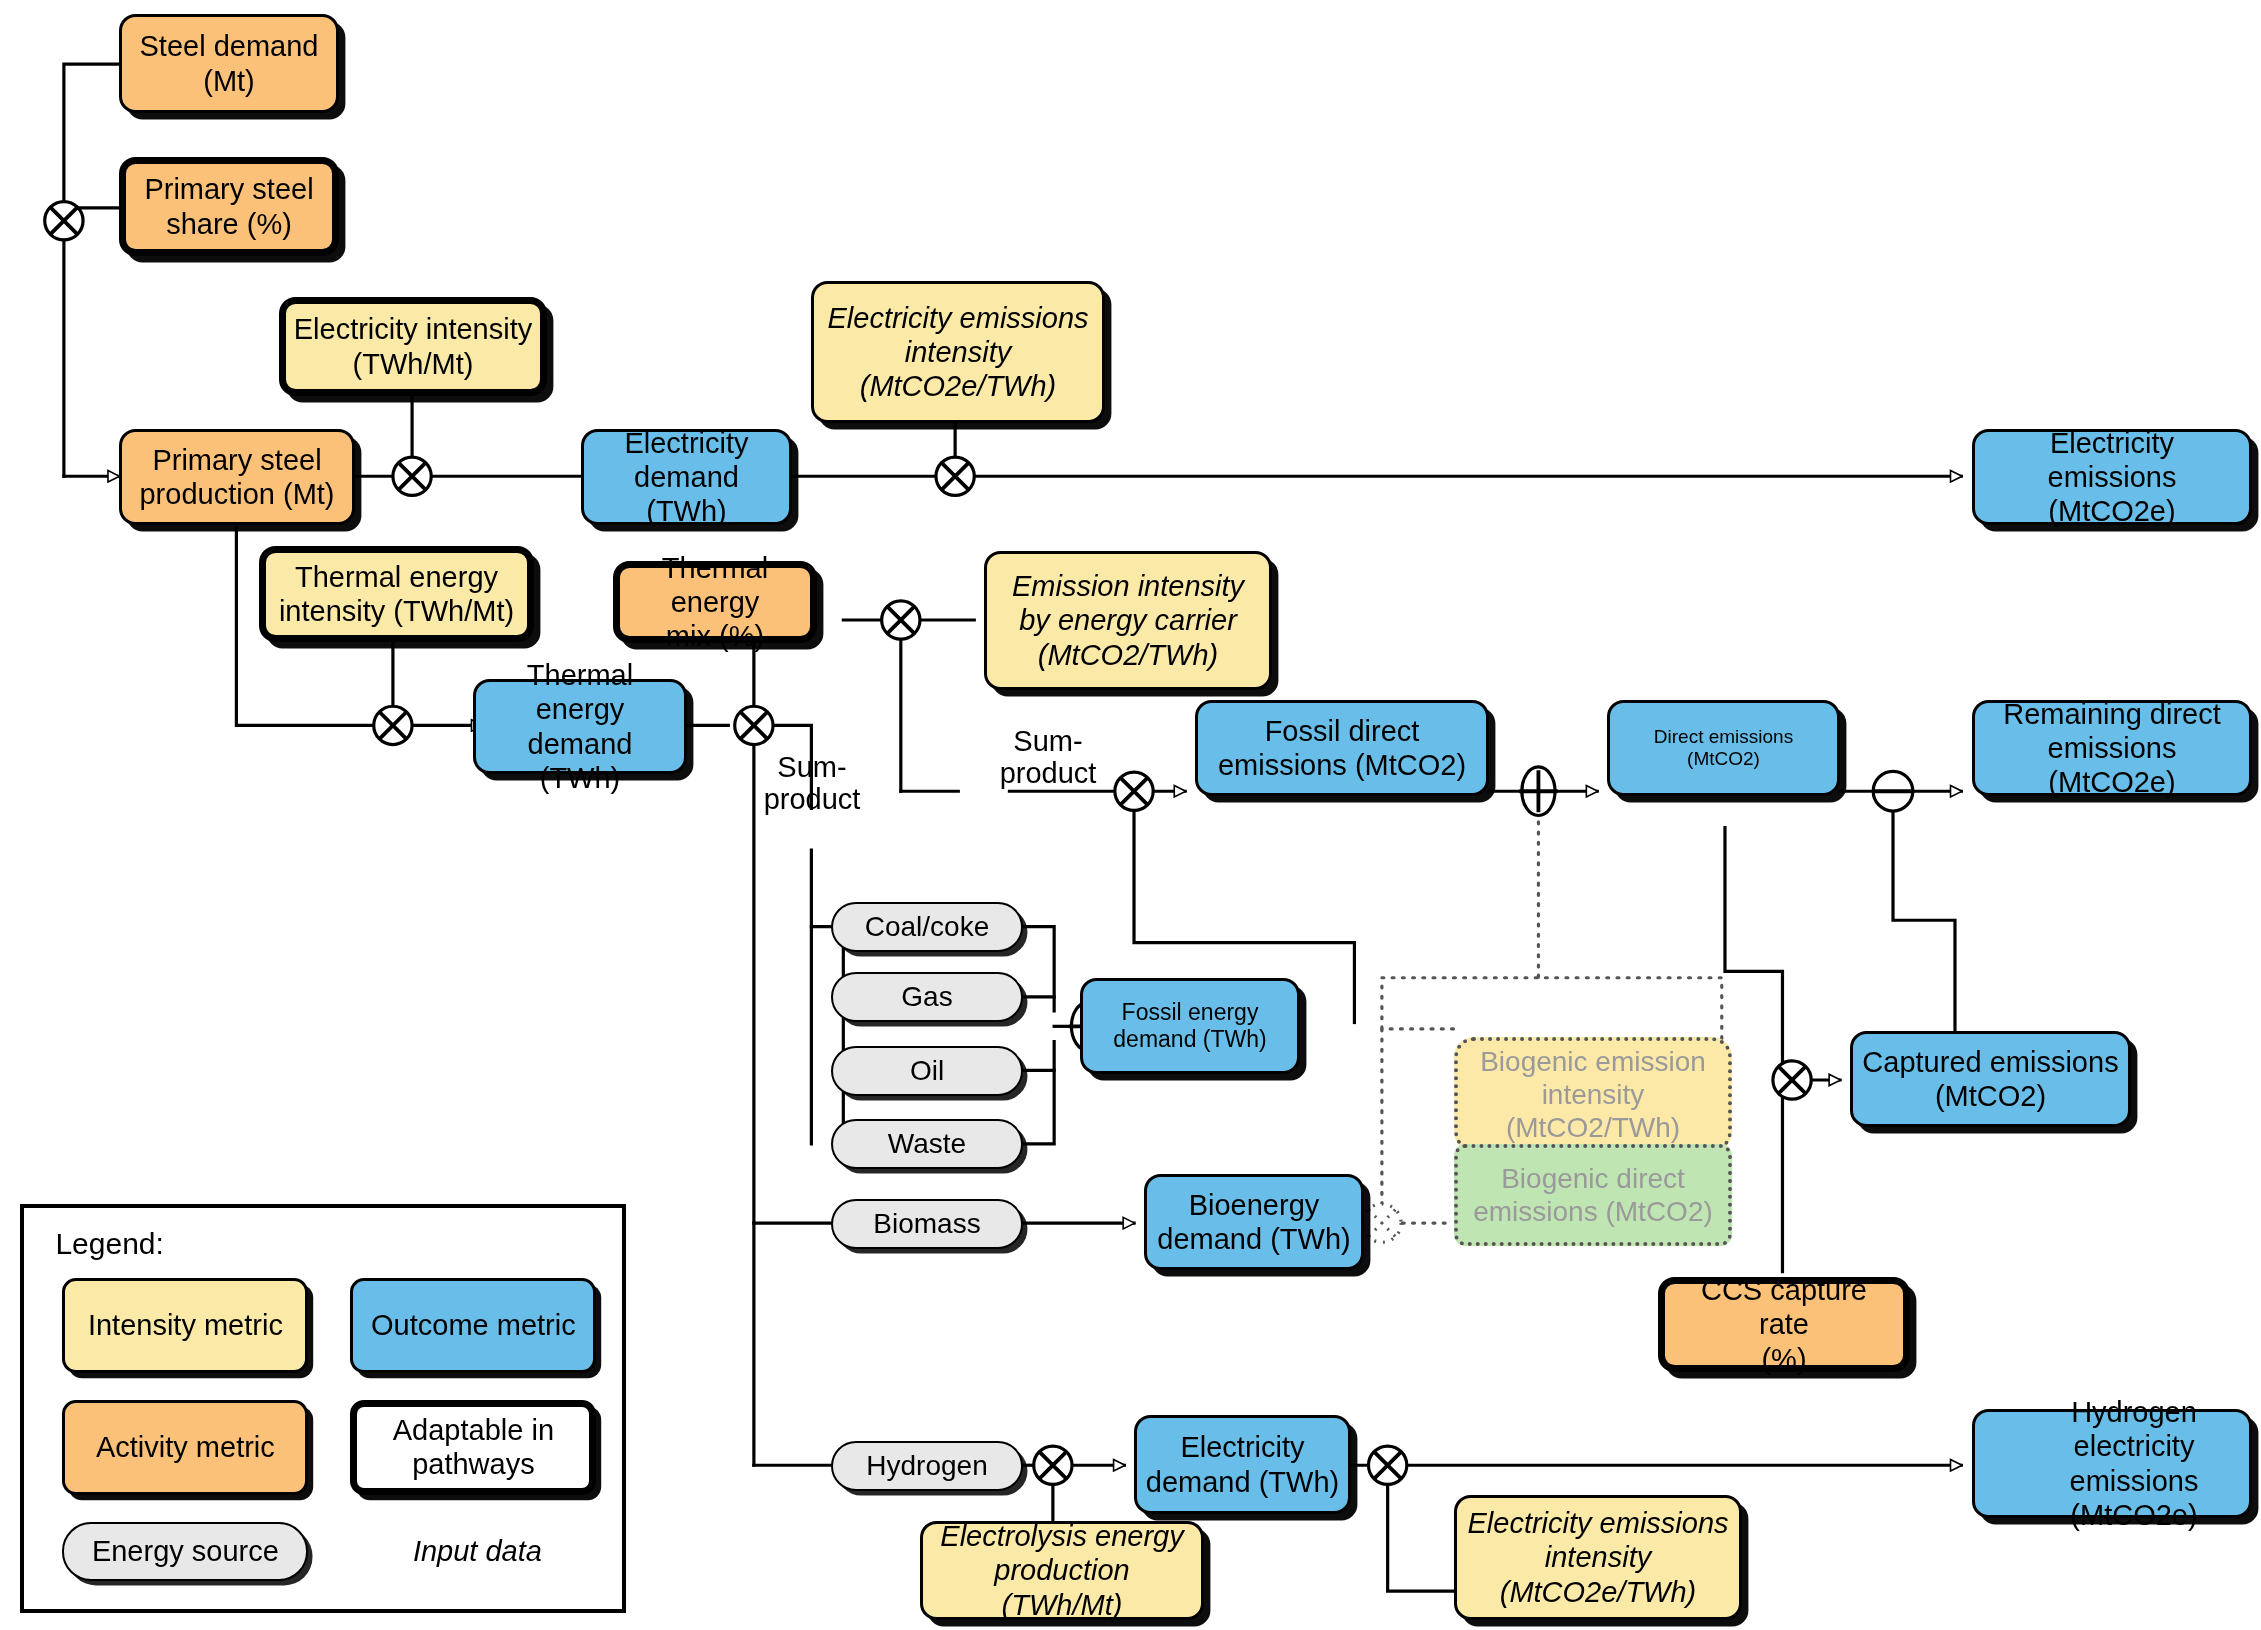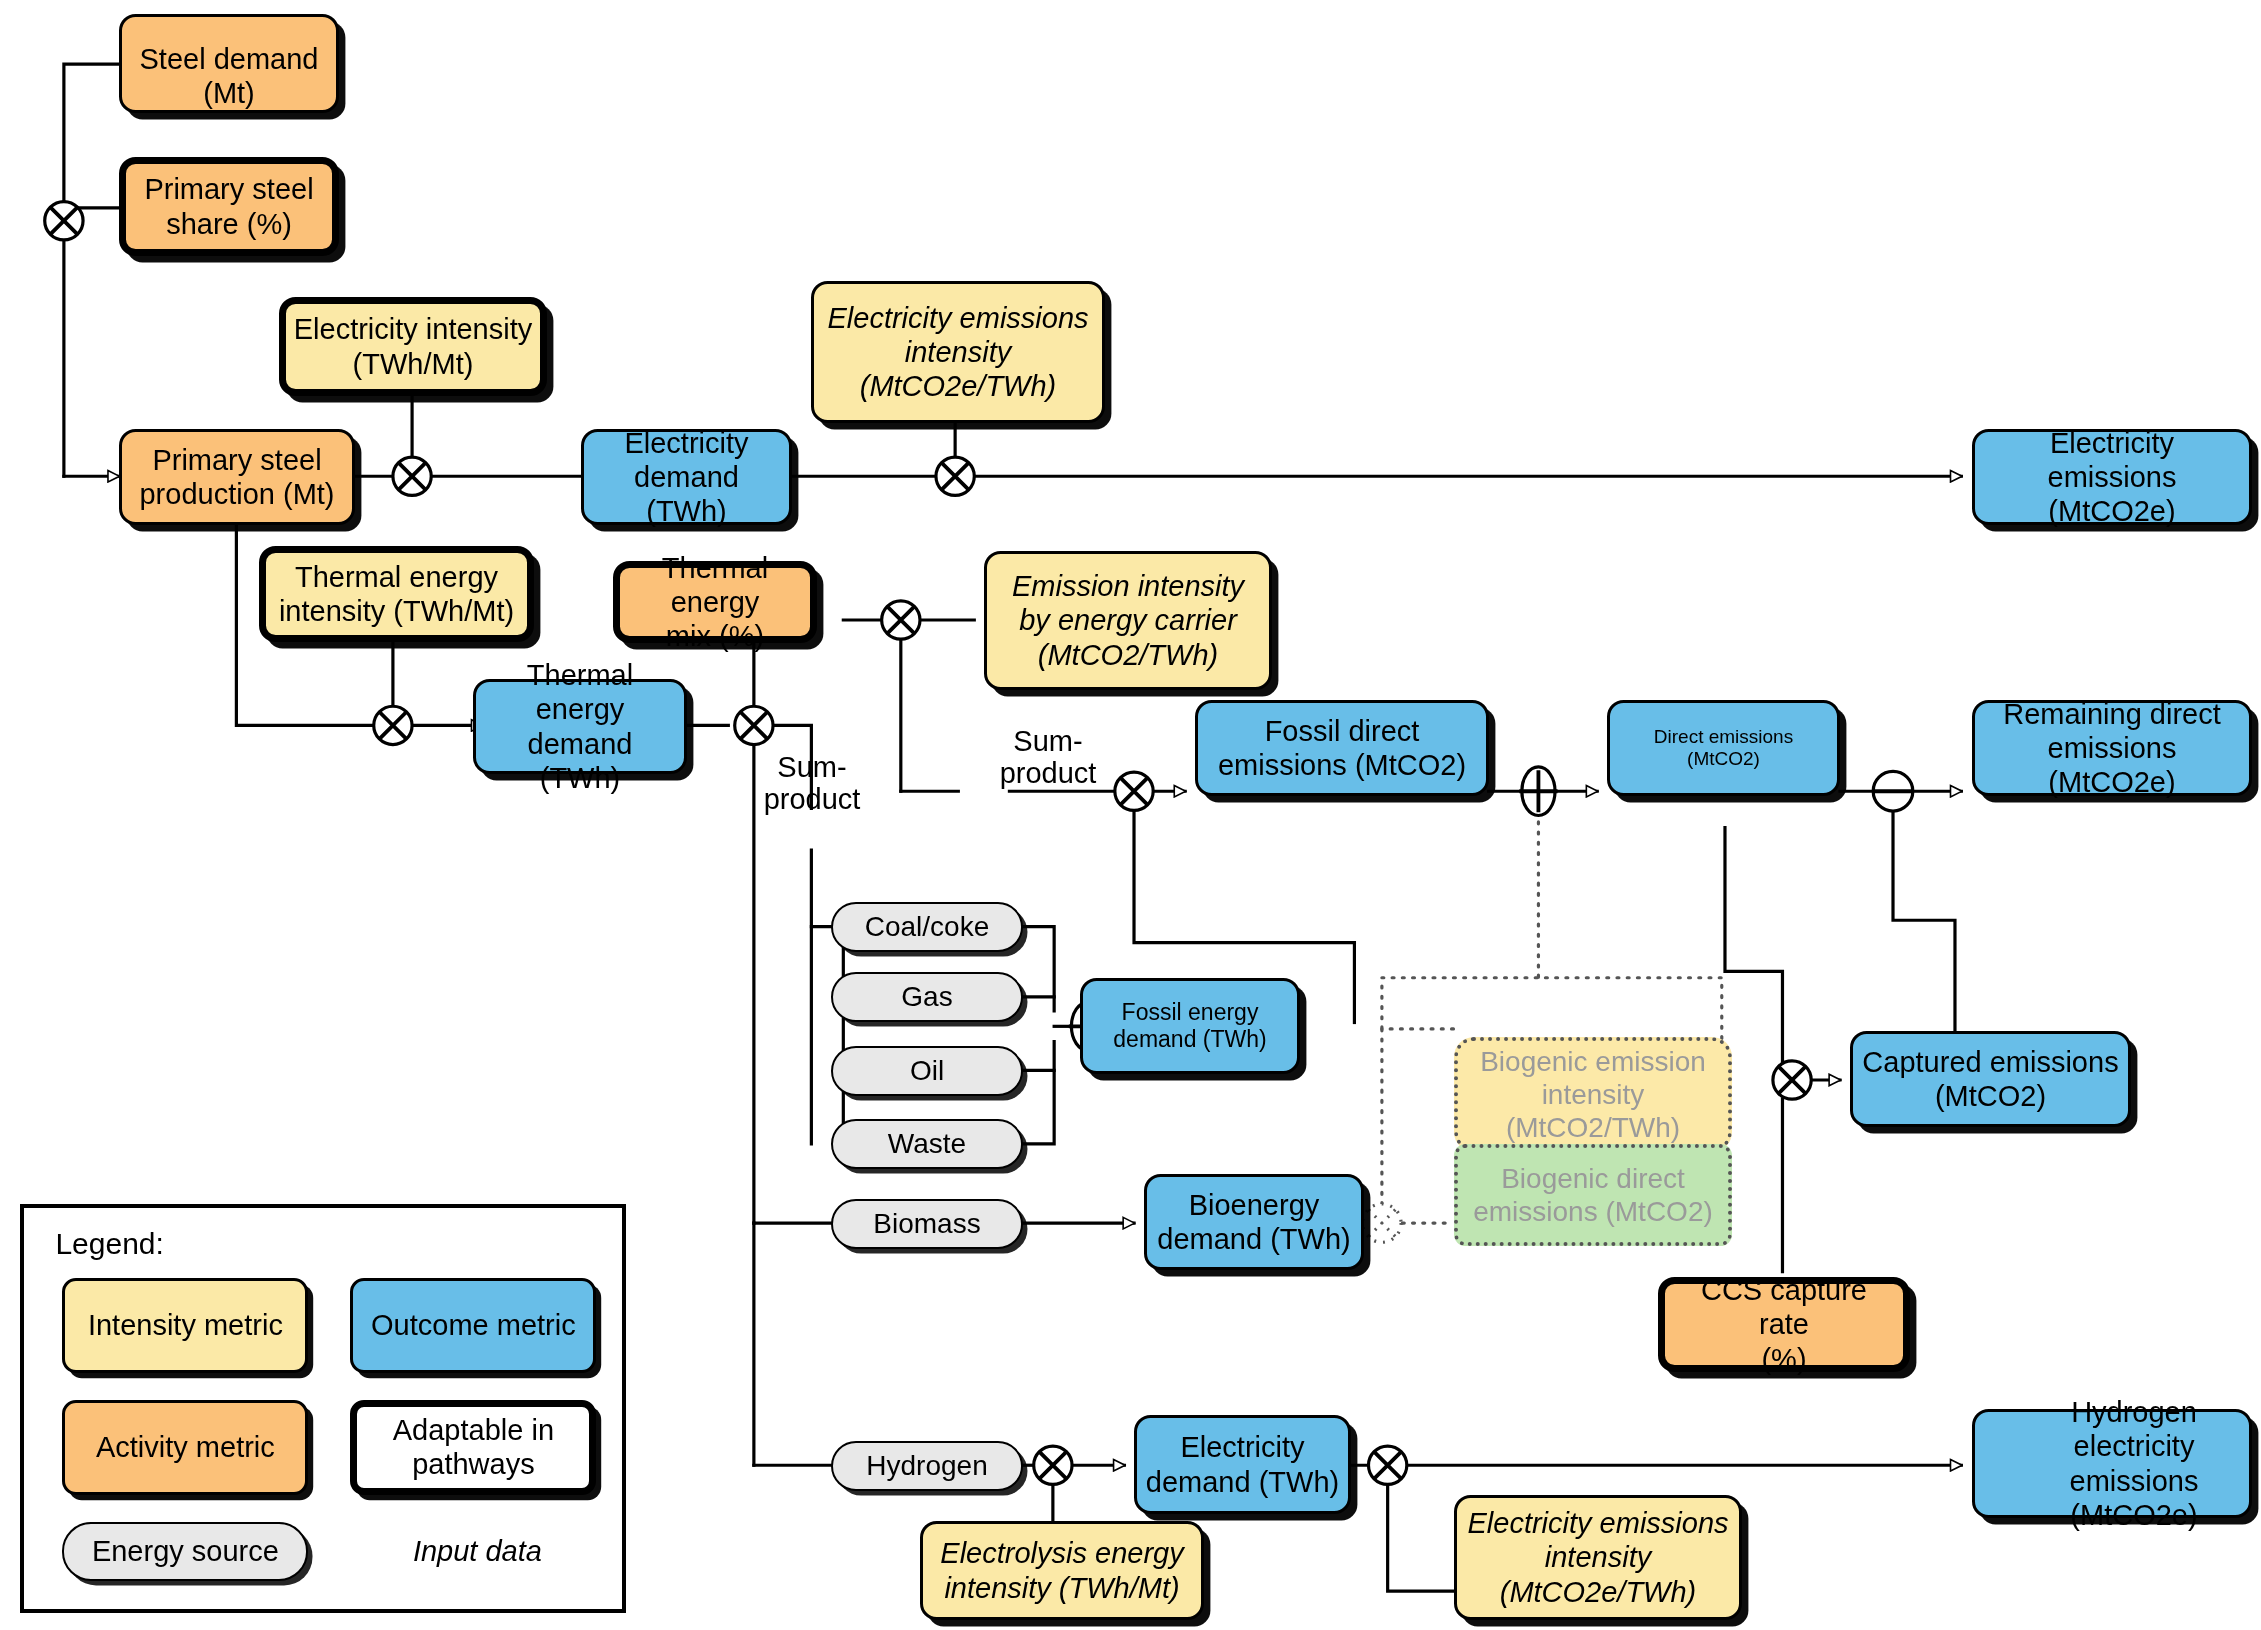--- a/index.html
+++ b/index.html
@@ -188,21 +188,21 @@
           <path d="M2932,1238 L2994,1238" stroke-width="6"></path>
         </g>
     </g>
 
     <g stroke="#555" stroke-width="5" fill="#fff" stroke-dasharray="3 11">
       <circle cx="2163" cy="1914" r="30"></circle>
       <path d="M2142,1893 L2184,1935 M2184,1893 L2142,1935"></path>
     </g>
   </svg>
 
-  <div class="node f-activity" style="left:119px;top:14px;width:220px;height:99px;font-size:29px;align-items:flex-end;">
+  <div class="node f-activity" style="left:119px;top:14px;width:220px;height:99px;font-size:29px;">
     <span style="white-space:pre-line">Steel demand
 (Mt)</span>
     </div>
 
   <div class="node f-activity bold-border" style="left:119px;top:157px;width:220px;height:99px;font-size:29px;">
     <span style="white-space:pre-line">Primary steel
 share (%)</span>
     </div>
 
   <div class="node f-intensity bold-border" style="left:279px;top:297px;width:268px;height:99px;font-size:29px;">
@@ -322,21 +322,21 @@
 demand (TWh)</span>
     </div>
 
   <div class="node f-outcome" style="left:1972px;top:1409px;width:280px;height:109px;font-size:29px;padding-left:44px;">
     <span style="white-space:pre-line">Hydrogen electricity
 emissions (MtCO2e)</span>
     </div>
 
   <div class="node f-intensity italic" style="left:920px;top:1521px;width:284px;height:99px;font-size:29px;">
     <span style="white-space:pre-line">Electrolysis energy
-intensity (TWh/Mt)</span>
+production (TWh/Mt)</span>
     </div>
 
   <div class="node f-intensity italic" style="left:1454px;top:1495px;width:288px;height:125px;font-size:29px;">
     <span style="white-space:pre-line">Electricity emissions
 intensity
 (MtCO2e/TWh)</span>
     </div>
 
   <div class="oplabel" style="left:716px;top:751px;width:192px;font-size:29px;white-space:pre-line">Sum-
 product</div>

